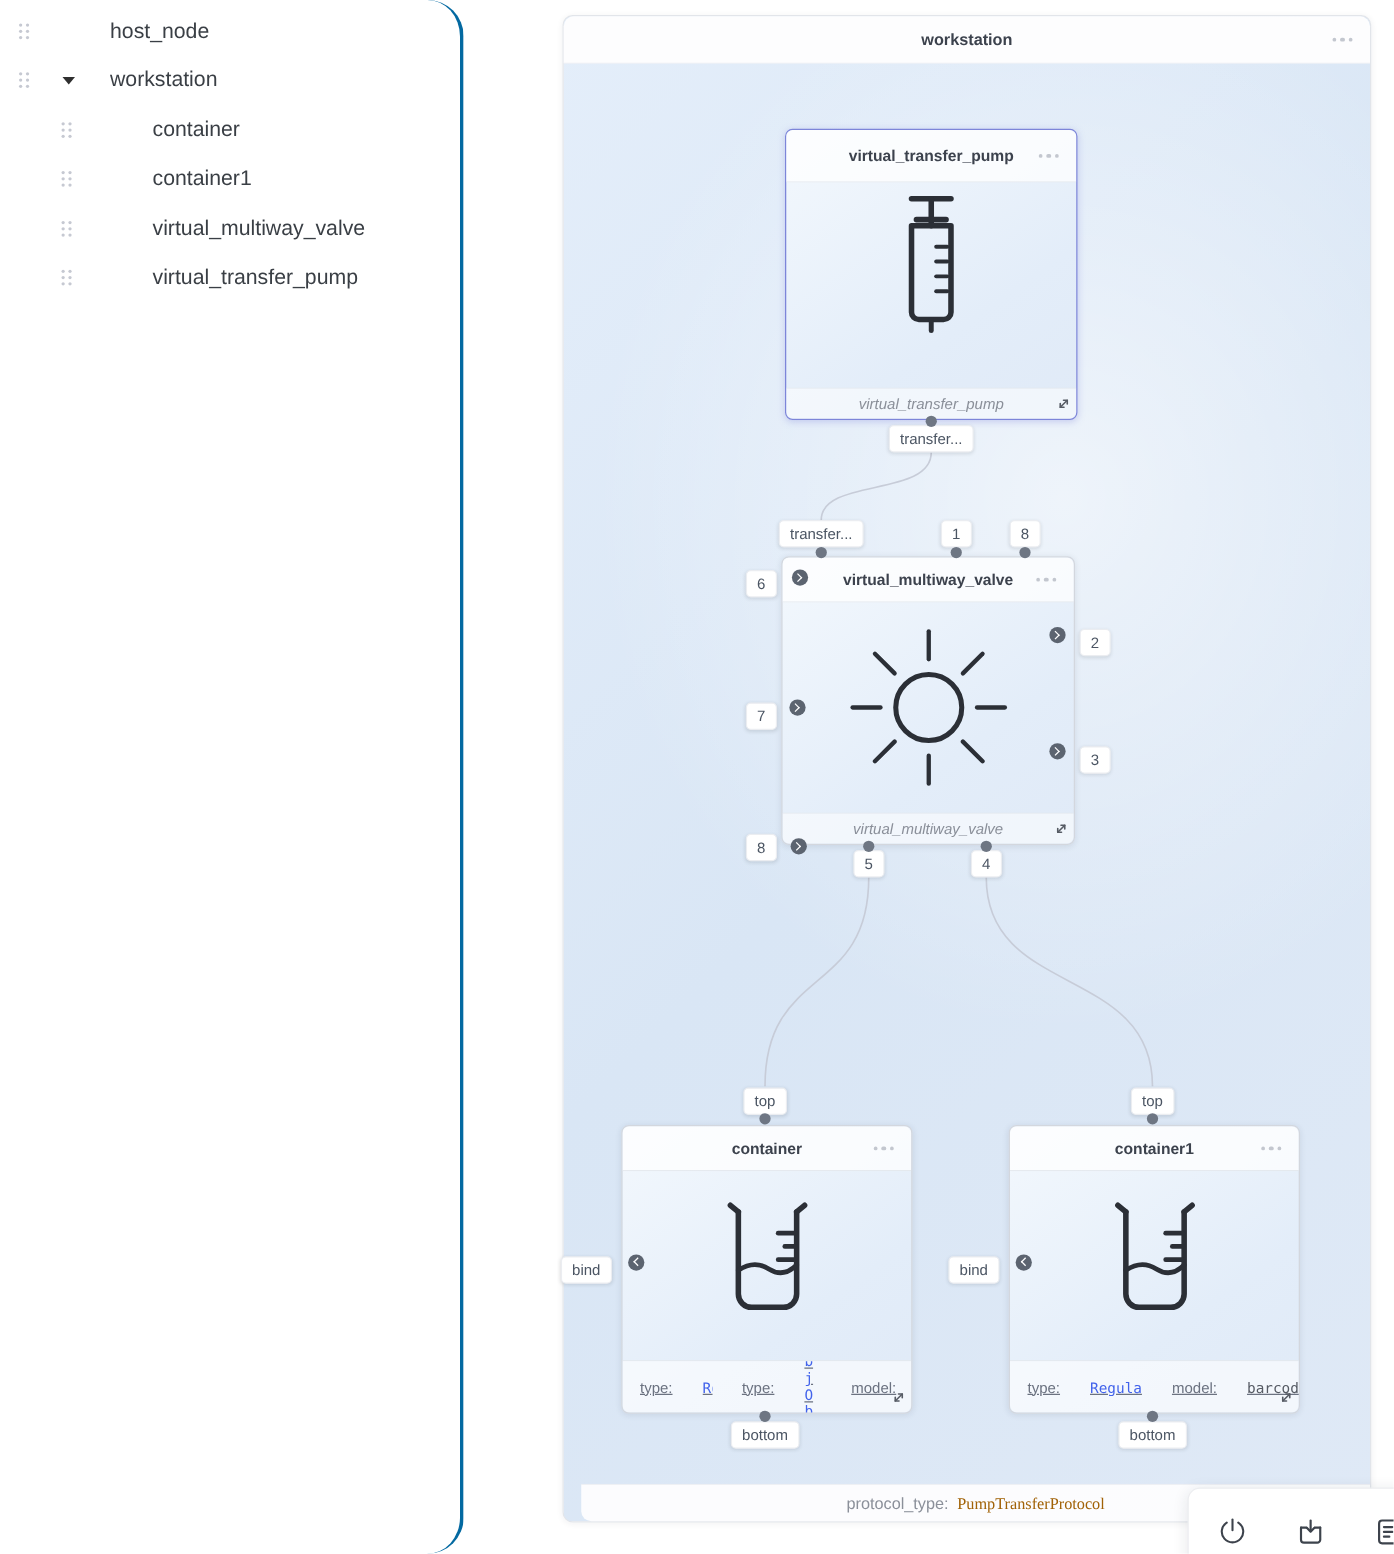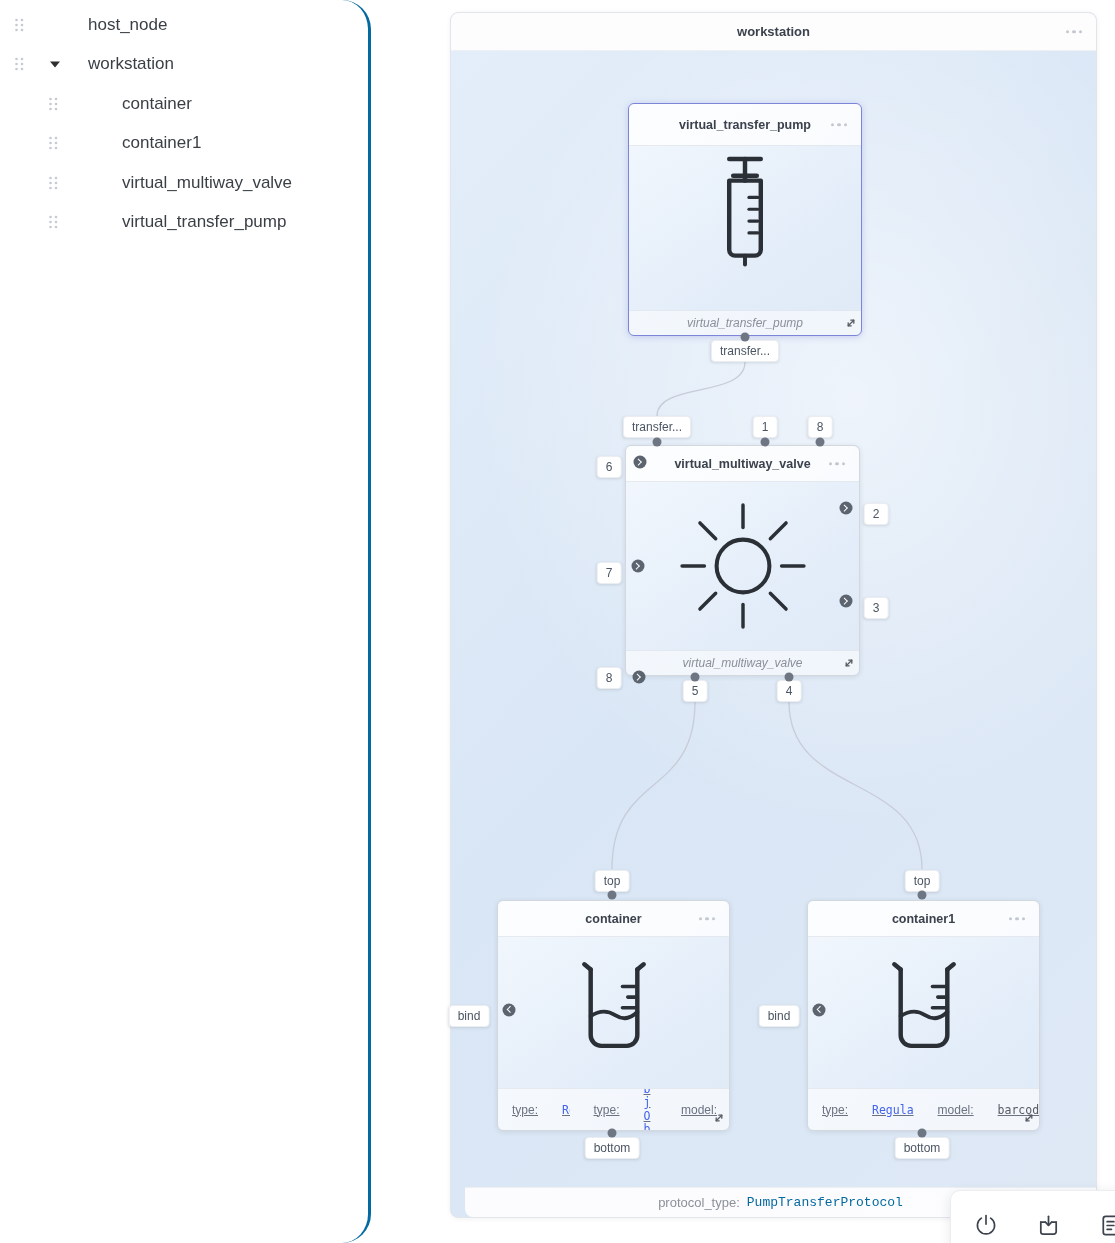--- a/index.html
+++ b/index.html
@@ -51,21 +51,21 @@
     display:flex; align-items:center; justify-content:center;
   }
   .group-title { font-weight:700; font-size:13px; color:#3c424d; }
   .group-footer {
     position:absolute; bottom:0; left:14px; right:0; height:30px;
     background:rgba(253,253,254,.96); border-top:1px solid #eef0f4;
     border-radius:0 0 8px 8px;
     display:flex; align-items:center; justify-content:center; gap:7px;
     font-size:13px; color:#8b909a;
   }
-  .mono-blue { font-family:Liberation Mono, monospace; color:#0369a1; }
+  .mono-blue { font-family:Liberation Serif, serif; color:#a16207; }
 
   .ellipsis { position:absolute; right:14px; top:50%; transform:translateY(-50%); display:flex; gap:3px; cursor:pointer; }
   .ellipsis i { width:3.5px; height:3.5px; border-radius:50%; background:#c3c7cf; }
 
   
   .edges { position:absolute; left:0; top:0; z-index:2; pointer-events:none; }
   .edges path { fill:none; stroke:#c7ccd8; stroke-width:1.3px; }
 
   
   .node {

